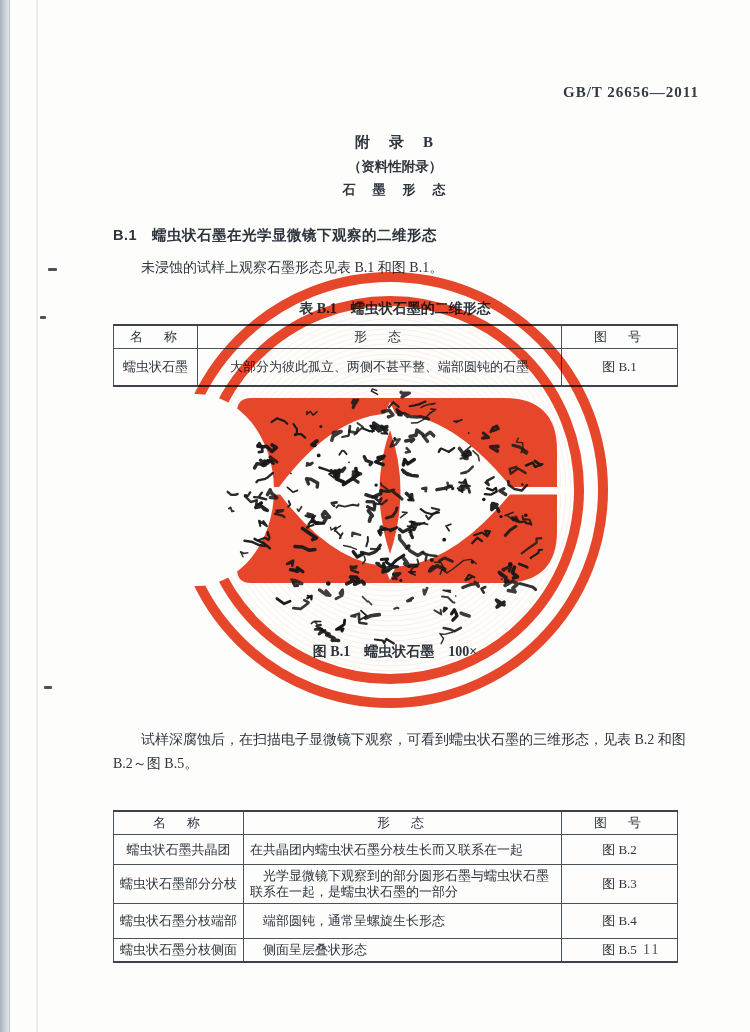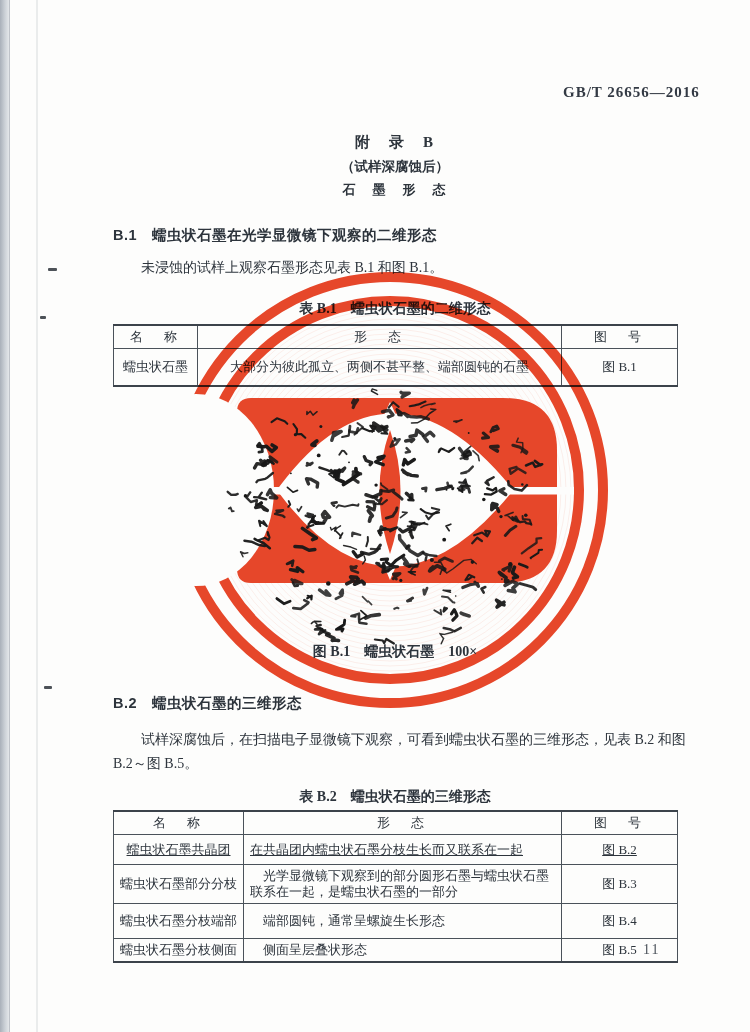--- a/index.html
+++ b/index.html
@@ -46,24 +46,24 @@
 
 <div class="scan">
 
   <div class="edge-bar"></div>
   <div class="edge-line"></div>
   <div class="fold-line"></div>
   <div class="tick" style="left:48px;top:268px;width:9px;height:3px;"></div>
   <div class="tick" style="left:40px;top:316px;width:6px;height:3px;"></div>
   <div class="tick" style="left:44px;top:686px;width:8px;height:3px;"></div>
 
-  <div class="abs hdr" style="top:84px;left:563px;">GB/T 26656—2016</div>
+  <div class="abs hdr" style="top:84px;left:563px;">GB/T 26656—2011</div>
 
   <div class="abs ctr t1" style="top:133px;">附　录　B</div>
-  <div class="abs ctr t2" style="top:158px;">（试样深腐蚀后）</div>
+  <div class="abs ctr t2" style="top:158px;">（资料性附录）</div>
   <div class="abs ctr t3" style="top:181px;">石　墨　形　态</div>
 
   <div class="abs h2x" style="top:226px;left:113px;">B.1　蠕虫状石墨在光学显微镜下观察的二维形态</div>
   <div class="abs para" style="top:256px;left:113px;width:590px;">未浸蚀的试样上观察石墨形态见表 B.1 和图 B.1。</div>
 
   <div class="abs ctr tbl-title" style="top:300px;">表 B.1　蠕虫状石墨的二维形态</div>
   <table class="gb abs" style="top:324px;left:113px;width:564px;">
     <colgroup>
         <col style="width:84px">
         <col style="width:364px">
@@ -352,37 +352,35 @@
         <circle cx="351.0" cy="266.6" r="1.63" fill="#181818"></circle>
         <circle cx="259.8" cy="316.4" r="1.43" fill="#181818"></circle>
         <circle cx="281.9" cy="310.0" r="2.05" fill="#181818"></circle>
         <circle cx="294.2" cy="289.7" r="1.90" fill="#181818"></circle>
         <circle cx="178.3" cy="333.4" r="2.26" fill="#181818"></circle>
       </g>
   </svg>
 
   <div class="abs ctr caption" style="top:643px;">图 B.1　蠕虫状石墨　100×</div>
 
-  <div class="abs h2x" style="top:694px;left:113px;">B.2　蠕虫状石墨的三维形态</div>
   <div class="abs para" style="top:728px;left:113px;width:596px;">试样深腐蚀后，在扫描电子显微镜下观察，可看到蠕虫状石墨的三维形态，见表 B.2 和图 B.2～图 B.5。</div>
 
-  <div class="abs ctr tbl-title" style="top:788px;">表 B.2　蠕虫状石墨的三维形态</div>
   <table class="gb abs" style="top:810px;left:113px;width:564px;">
     <colgroup>
         <col style="width:130px">
         <col style="width:318px">
         <col style="width:116px">
       </colgroup>
     <tbody>
         <tr style="height:23px;">
       <th>名　称</th>
       <th>形　态</th>
       <th>图　号</th>
     </tr>
-    <tr style="height:30px;text-decoration:underline;">
+    <tr style="height:30px;">
       <td class="cname">蠕虫状石墨共晶团</td>
       <td class="cform">在共晶团内蠕虫状石墨分枝生长而又联系在一起</td>
       <td class="cfig">图 B.2</td>
     </tr>
     <tr style="height:38px;">
       <td class="cname">蠕虫状石墨部分分枝</td>
       <td class="cform indent1">光学显微镜下观察到的部分圆形石墨与蠕虫状石墨联系在一起，是蠕虫状石墨的一部分</td>
       <td class="cfig">图 B.3</td>
     </tr>
     <tr style="height:35px;">

